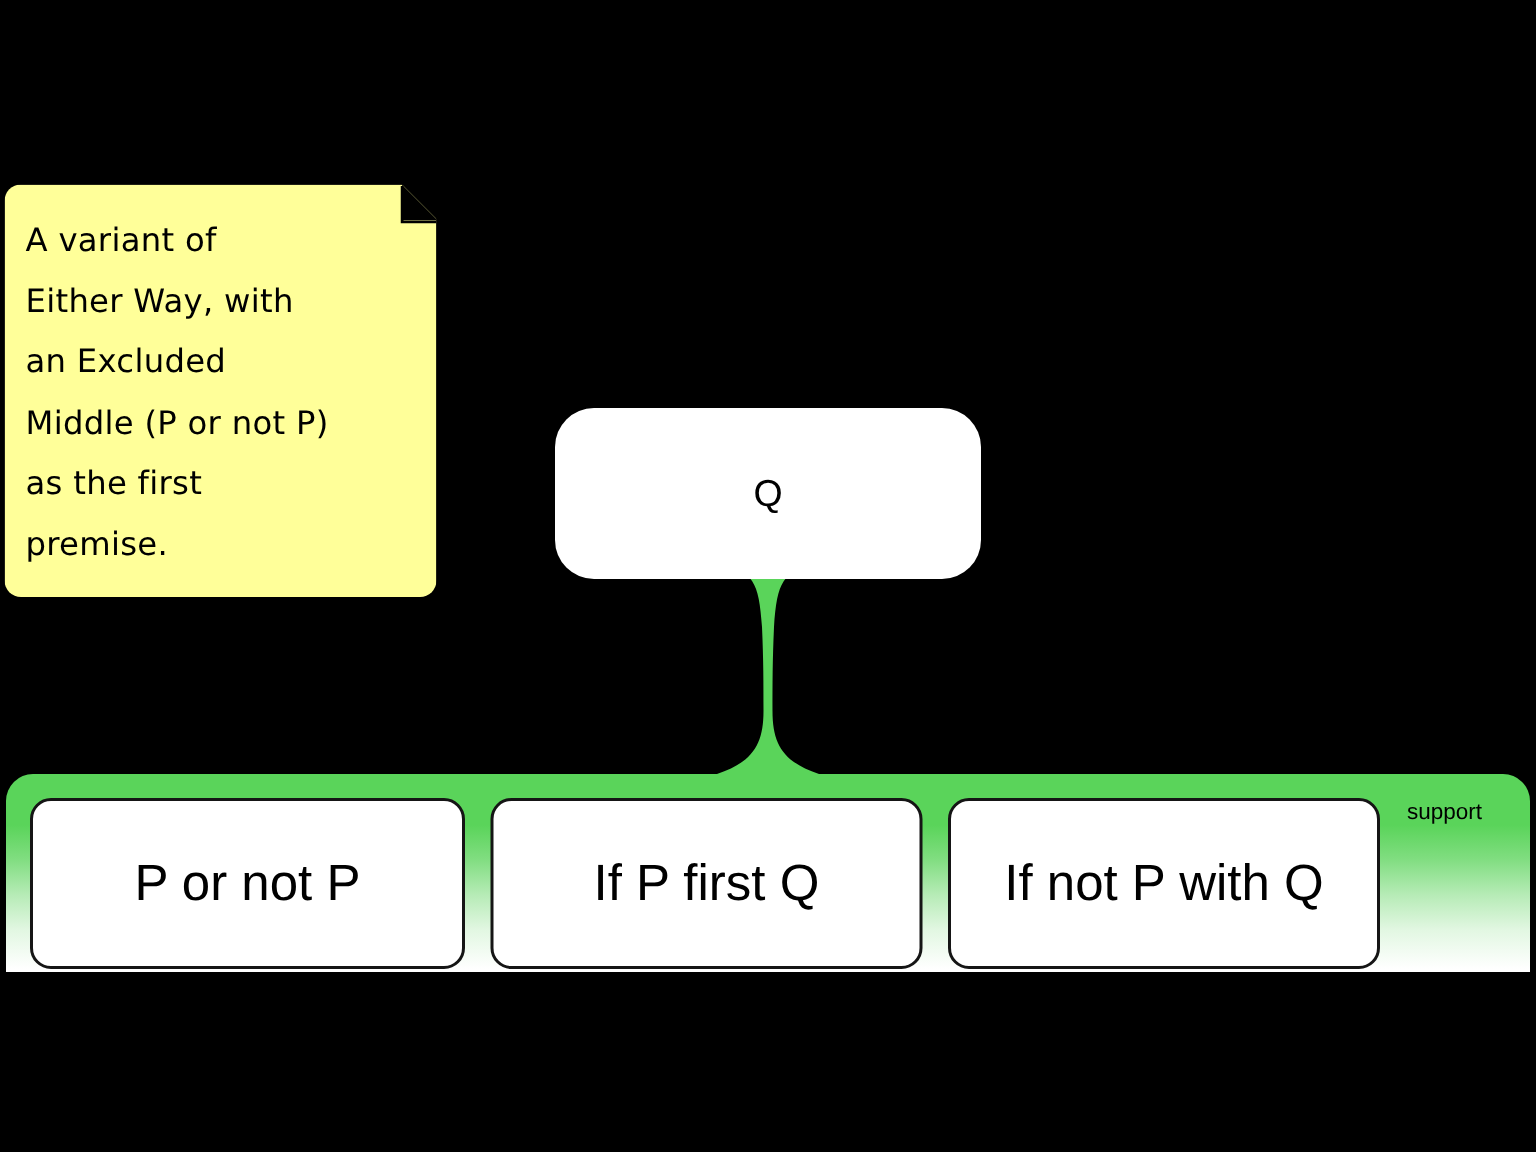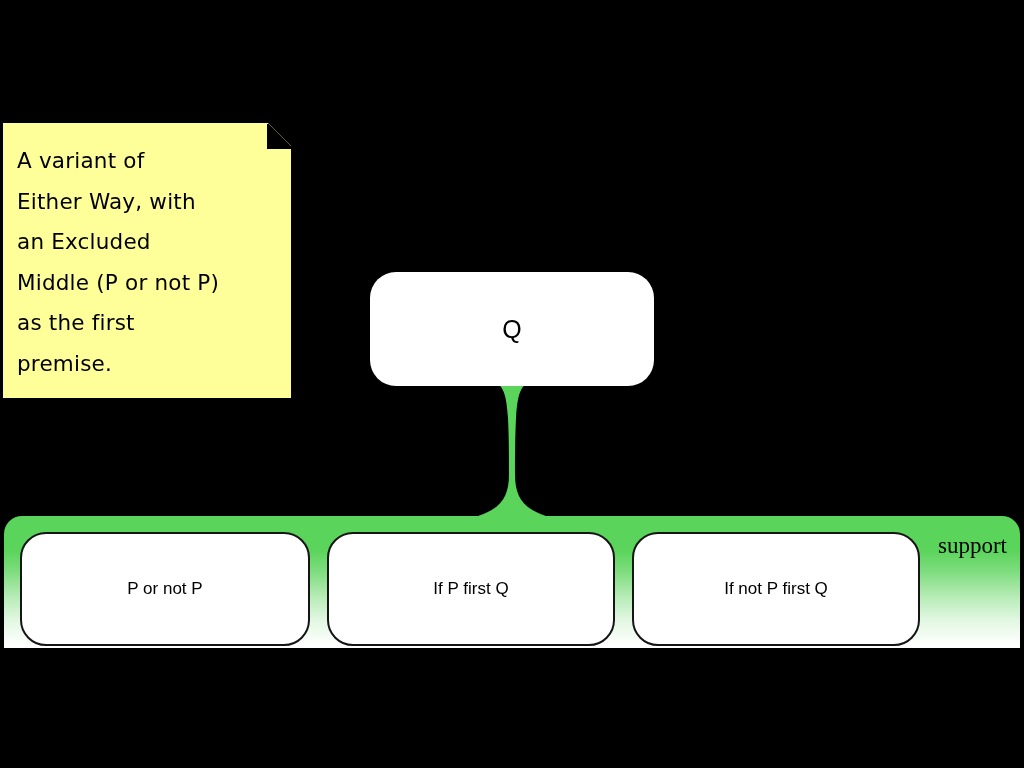--- a/index.html
+++ b/index.html
@@ -29,20 +29,21 @@
   .sticky-note {
     position: absolute;
     left: 3px;
     top: 123px;
     width: 288px;
     height: 275px;
     background: #ffff99;
     
     clip-path: polygon(0 0, 265px 0, 288px 23px, 288px 100%, 0 100%);
     box-sizing: border-box;
+    border-radius: 11px;
   }
   .sticky-fold {
     position: absolute;
     left: 265px;
     top: 0px;
     width: 24px;
     height: 24px;
     background: #000000;
     clip-path: polygon(0 0, 100% 100%, 0 100%);
   }
@@ -109,35 +110,35 @@
     top: 272px;
     width: 284px;
     height: 114px;
     border-radius: 26px;
     font-size: 25px;
   }
 
   .premise-box {
     top: 532px;
     height: 114px;
-    border-radius: 26px;
+    border-radius: 14px;
     border: 2px solid #151515;
-    font-size: 17px;
+    font-size: 34px;
   }
   .premise-1 { left: 20px;  width: 290px; }
   .premise-2 { left: 327px; width: 288px; }
   .premise-3 { left: 632px; width: 288px; }
 
   .support-label {
     position: absolute;
     left: 938px;
     top: 533px;
-    font-size: 23px;
+    font-size: 15px;
     color: #000000;
-    font-family: Liberation Serif, serif;
+    font-family: Liberation Sans, sans-serif;
   }
 </style>
 </head>
 <body>
 
 <div id="canvas">
 
   <svg class="funnel" viewBox="0 0 100 140" preserveAspectRatio="none">
     <path d="M 18,0
              C 40,2 44,10 46,40
@@ -150,21 +151,21 @@
   </svg>
 
   <div class="support-bar"></div>
 
   <div class="support-label">support</div>
 
   <div class="node-box premise-box premise-1">P or not P</div>
 
   <div class="node-box premise-box premise-2">If P first Q</div>
 
-  <div class="node-box premise-box premise-3">If not P first Q</div>
+  <div class="node-box premise-box premise-3">If not P with Q</div>
 
   <div class="node-box claim-box">Q</div>
 
   <div class="sticky-note">
     <div class="sticky-text">A variant of
 Either Way, with
 an Excluded
 Middle (P or not P)
 as the first
 premise.</div>

